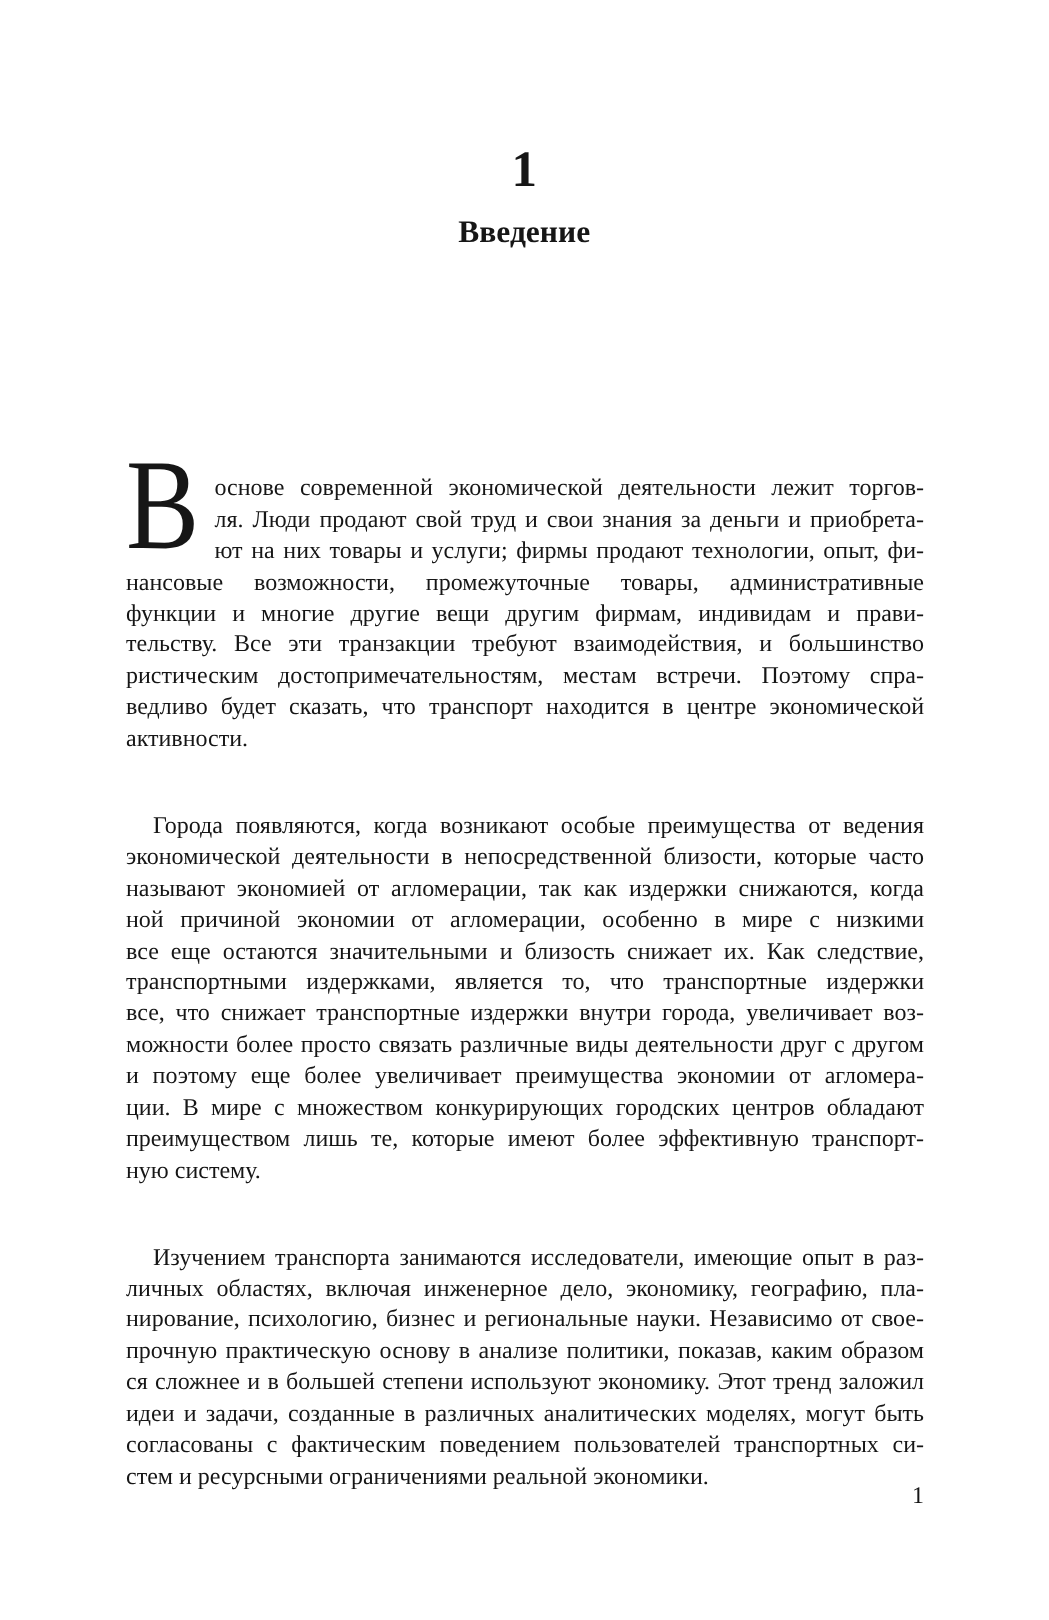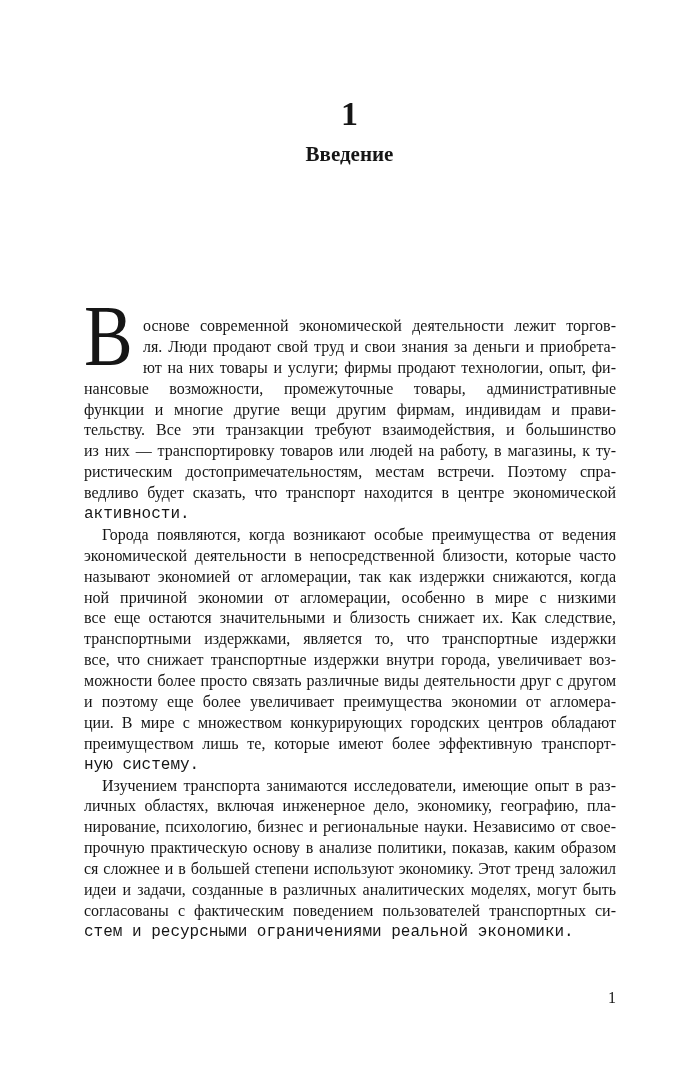--- a/index.html
+++ b/index.html
@@ -46,27 +46,27 @@
     height: 20.9px;
     line-height: 20.9px;
     text-align: justify;
     text-align-last: justify;
     white-space: normal;
     overflow: visible;
   }
   .line.last {
     text-align: right;
     text-align-last: left;
-    font-family: Liberation Mono, monospace;
   }
   .line.cap-indent {
     margin-left: 59px;
   }
   .line.para-indent {
     text-indent: 18px;
+    margin-top: 37px;
   }
   .drop-cap {
     position: absolute;
     top: 293px;
     left: 84px;
     font-size: 86px;
     line-height: 86px;
     transform: scaleX(0.85);
     transform-origin: left top;
   }
@@ -93,21 +93,20 @@
   <span class="drop-cap">В</span>
 
   <div class="body-text">
       <div class="paragraph">
         <div class="line cap-indent">основе современной экономической деятельности лежит торгов-</div>
         <div class="line cap-indent">ля. Люди продают свой труд и свои знания за деньги и приобрета-</div>
         <div class="line cap-indent">ют на них товары и услуги; фирмы продают технологии, опыт, фи-</div>
         <div class="line">нансовые возможности, промежуточные товары, административные</div>
         <div class="line">функции и многие другие вещи другим фирмам, индивидам и прави-</div>
         <div class="line">тельству. Все эти транзакции требуют взаимодействия, и большинство</div>
-        <div class="line">из них — транспортировку товаров или людей на работу, в магазины, к ту-</div>
         <div class="line">ристическим достопримечательностям, местам встречи. Поэтому спра-</div>
         <div class="line">ведливо будет сказать, что транспорт находится в центре экономической</div>
         <div class="line last">активности.</div>
       </div>
       <div class="paragraph">
         <div class="line para-indent">Города появляются, когда возникают особые преимущества от ведения</div>
         <div class="line">экономической деятельности в непосредственной близости, которые часто</div>
         <div class="line">называют экономией от агломерации, так как издержки снижаются, когда</div>
         <div class="line">ной причиной экономии от агломерации, особенно в мире с низкими</div>
         <div class="line">все еще остаются значительными и близость снижает их. Как следствие,</div>

